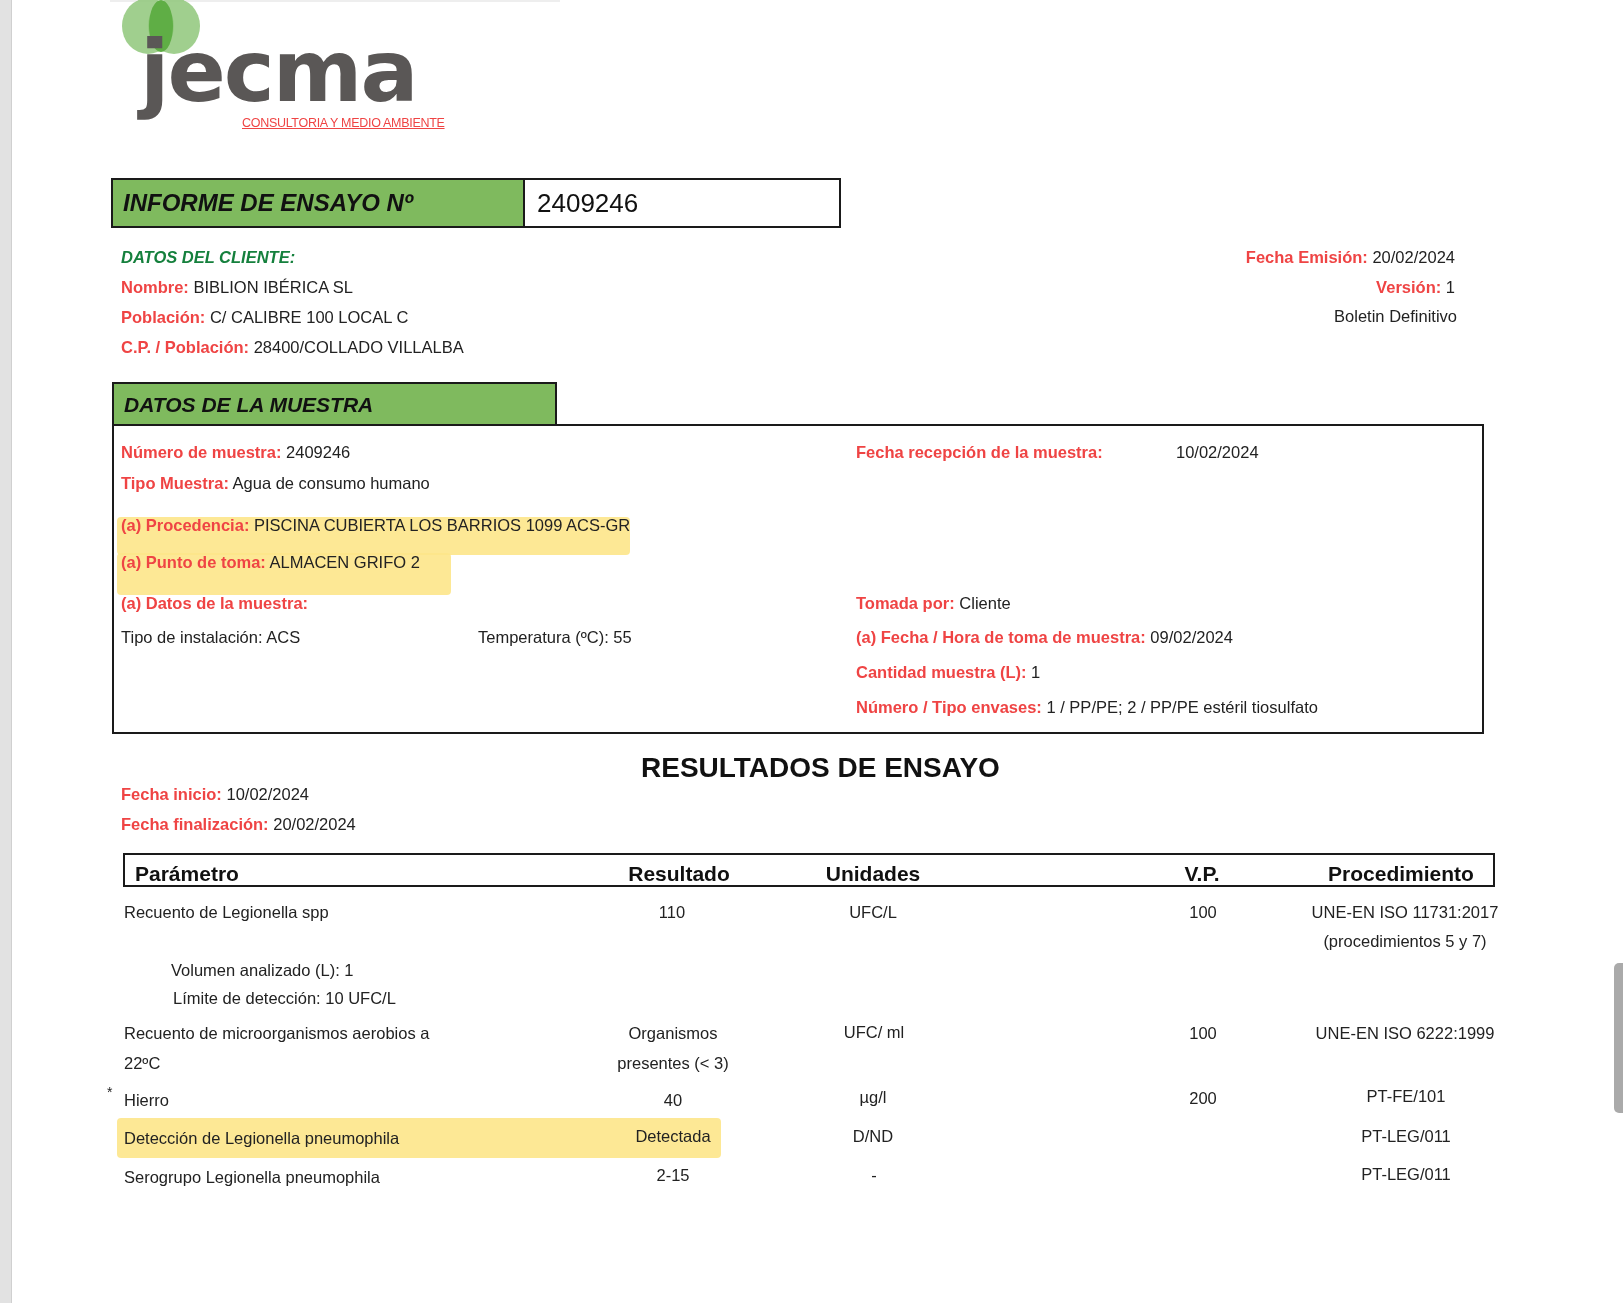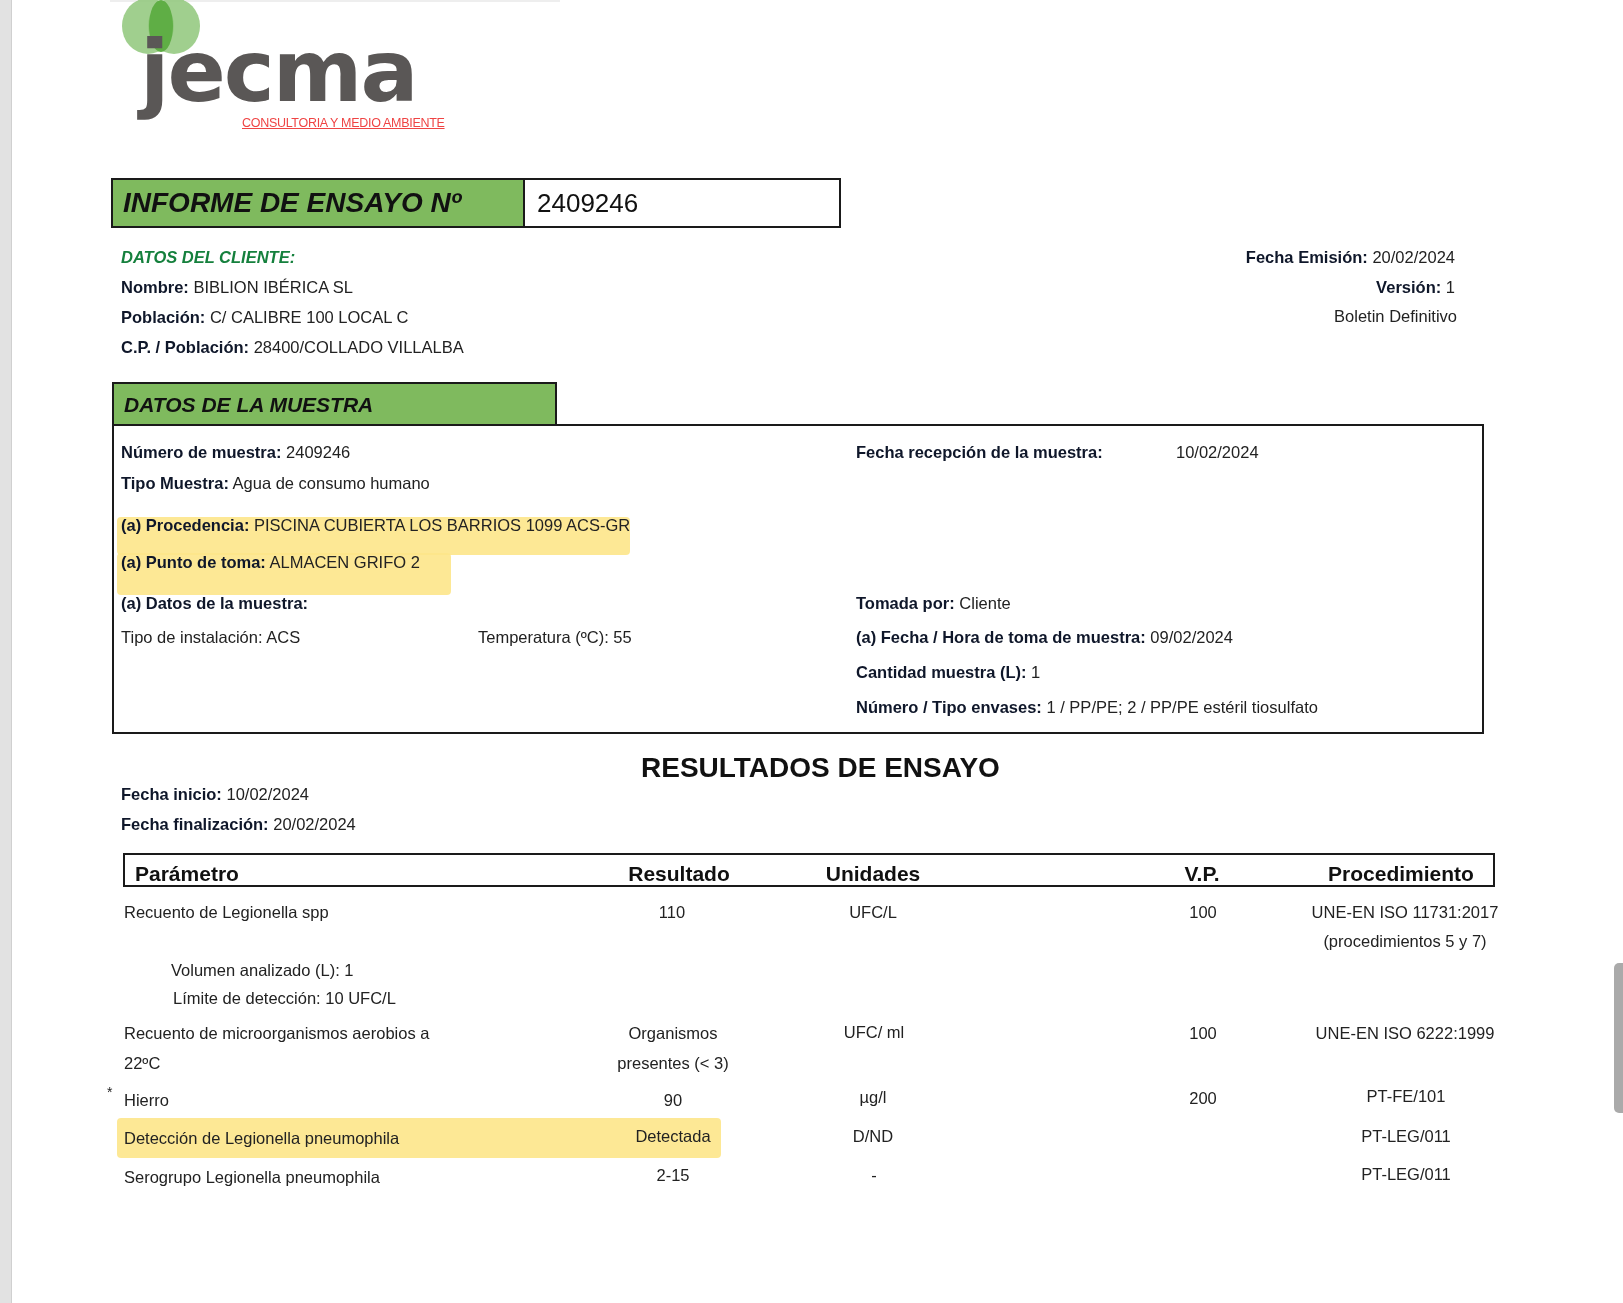--- a/index.html
+++ b/index.html
@@ -14,42 +14,42 @@
     background: #e2e2e2; border-right: 1px solid #d0d0d0;
   }
   .top-strip {
     position: absolute; left: 110px; top: 0; width: 450px; height: 2px; background: #eee;
   }
   .scrollbar-thumb {
     position: absolute; left: 1614px; top: 963px; width: 9px; height: 150px;
     background: #aaaaaa; border-radius: 5px 0 0 5px;
   }
   .abs { position: absolute; white-space: nowrap; }
-  b { font-weight: bold; color: #0f172a; }
+  b { font-weight: bold; color: #ef4444; }
 
   
   .logo { position: absolute; left: 122px; top: 0; width: 330px; height: 140px; }
   .logo-text {
     position: absolute; left: 18px; top: 28px;
     font-family: "DejaVu Sans", sans-serif; font-weight: bold;
     font-size: 86px; letter-spacing: -2px; color: #5a5756; line-height: 1;
   }
   .logo-sub {
     position: absolute; left: 120px; top: 116px; font-size: 12.5px;
     color: #ef4444; letter-spacing: -0.3px; text-decoration: underline;
   }
 
   
   .report-box {
     position: absolute; left: 111px; top: 178px; width: 730px; height: 50px;
     border: 2.5px solid #1a1a1a; display: flex; box-sizing: border-box;
   }
   .report-label {
     width: 412px; background: #7fba5e; border-right: 2px solid #1a1a1a;
-    font-style: italic; font-weight: bold; font-size: 28px; color: #111;
+    font-style: italic; font-weight: bold; font-size: 24px; color: #111;
     display: flex; align-items: center; padding-left: 10px; box-sizing: border-box;
   }
   .report-number {
     flex: 1; font-size: 26px; display: flex; align-items: center; padding-left: 12px; color: #111;
   }
 
   .f16 { font-size: 16.5px; }
   .section-tab {
     position: absolute; left: 112px; top: 382px; width: 445px; height: 44px;
     background: #7fba5e; border: 2.5px solid #1a1a1a; box-sizing: border-box; border-bottom: none;
@@ -198,21 +198,21 @@
 <div class="cell" style="left:124px;top:1024px">Recuento de microorganismos aerobios a</div>
 <div class="cell" style="left:124px;top:1054px">22ºC</div>
 <div class="cell center" style="left:673px;top:1024px">Organismos</div>
 <div class="cell center" style="left:673px;top:1054px">presentes (&lt; 3)</div>
 <div class="cell center" style="left:874px;top:1023px">UFC/ ml</div>
 <div class="cell center" style="left:1203px;top:1024px">100</div>
 <div class="cell center" style="left:1405px;top:1024px">UNE-EN ISO 6222:1999</div>
 
 <div class="cell" style="left:107px;top:1084px;font-size:14px">*</div>
 <div class="cell" style="left:124px;top:1091px">Hierro</div>
-<div class="cell center" style="left:673px;top:1091px">90</div>
+<div class="cell center" style="left:673px;top:1091px">40</div>
 <div class="cell center" style="left:873px;top:1088px">µg/l</div>
 <div class="cell center" style="left:1203px;top:1089px">200</div>
 <div class="cell center" style="left:1406px;top:1087px">PT-FE/101</div>
 
 <div class="hl" style="left:117px;top:1118px;width:604px;height:40px"></div>
 <div class="cell" style="left:124px;top:1129px">Detección de Legionella pneumophila</div>
 <div class="cell center" style="left:673px;top:1127px">Detectada</div>
 <div class="cell center" style="left:873px;top:1127px">D/ND</div>
 <div class="cell center" style="left:1406px;top:1127px">PT-LEG/011</div>
 

